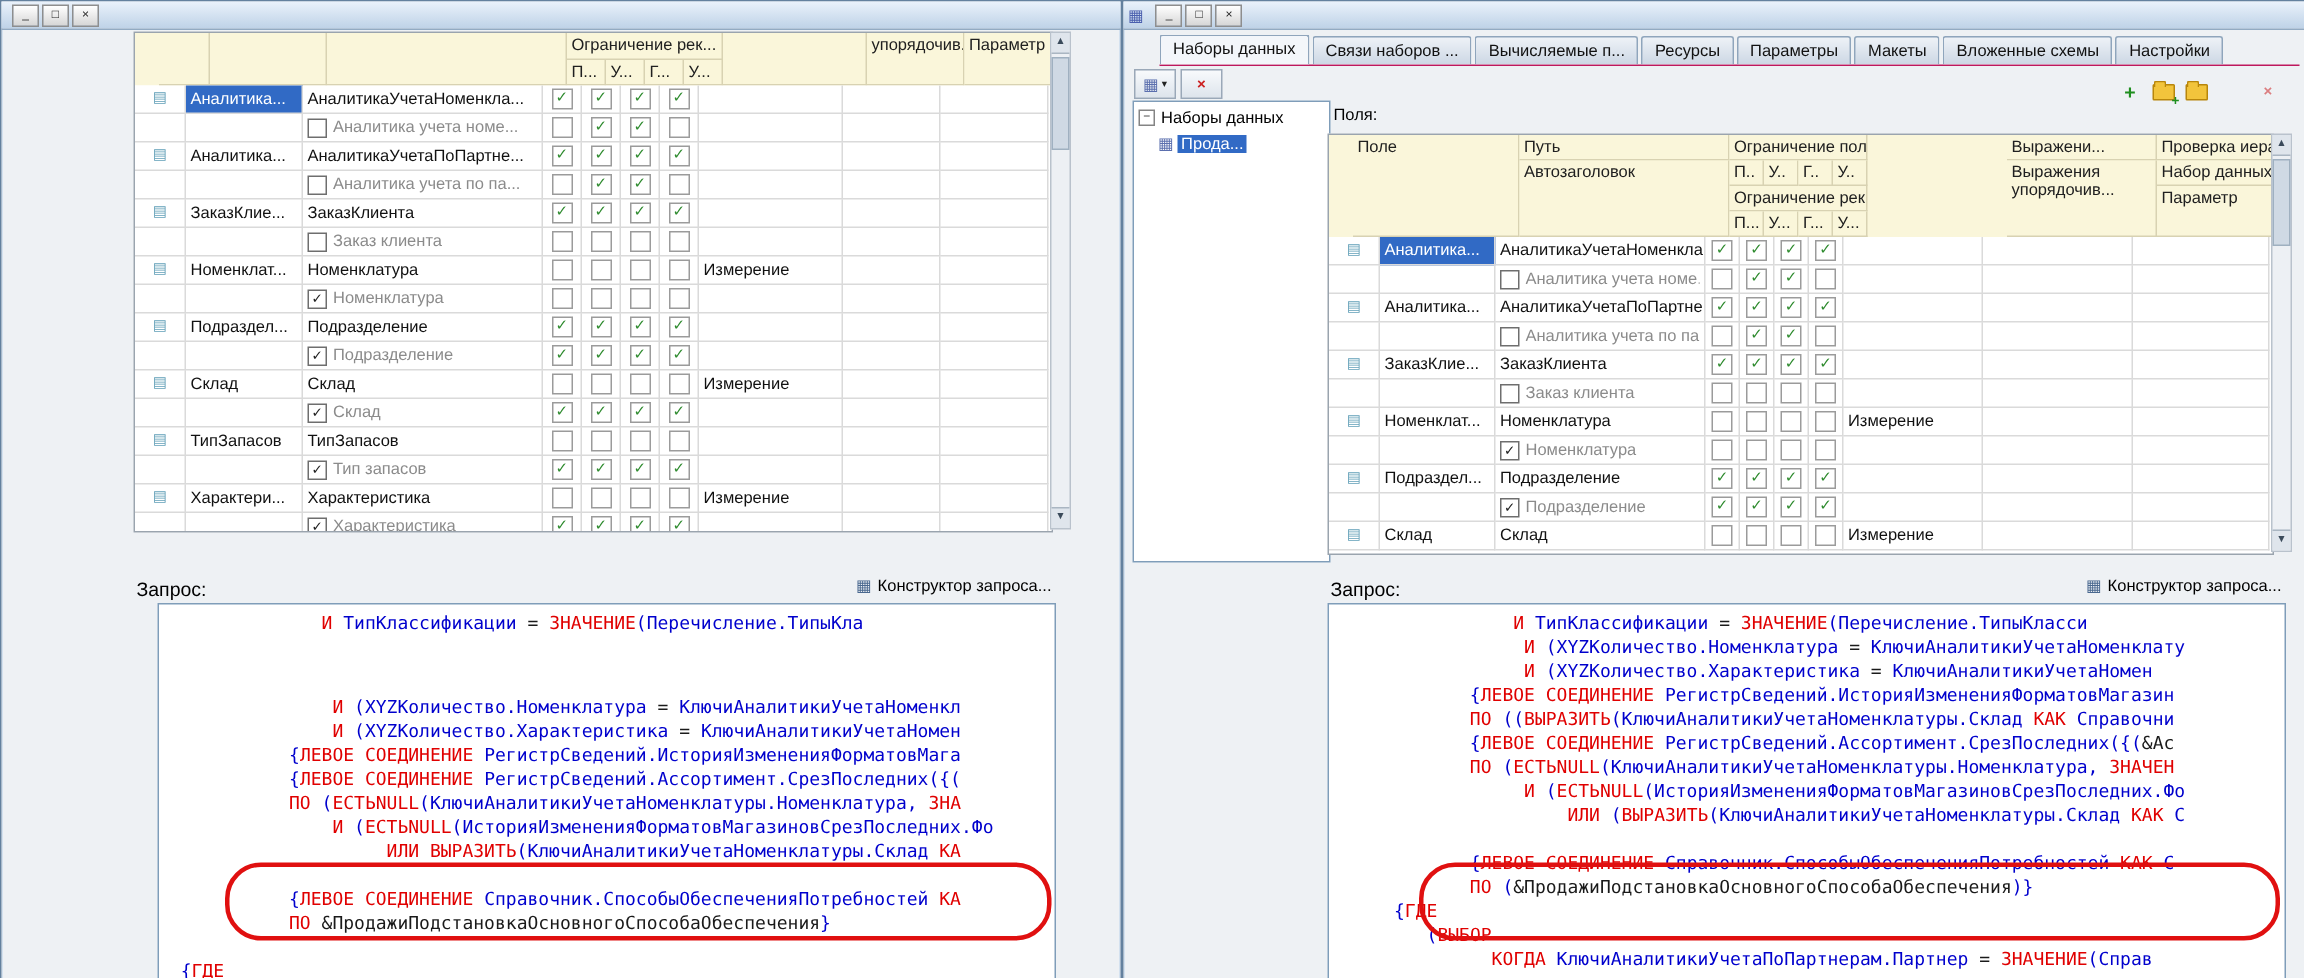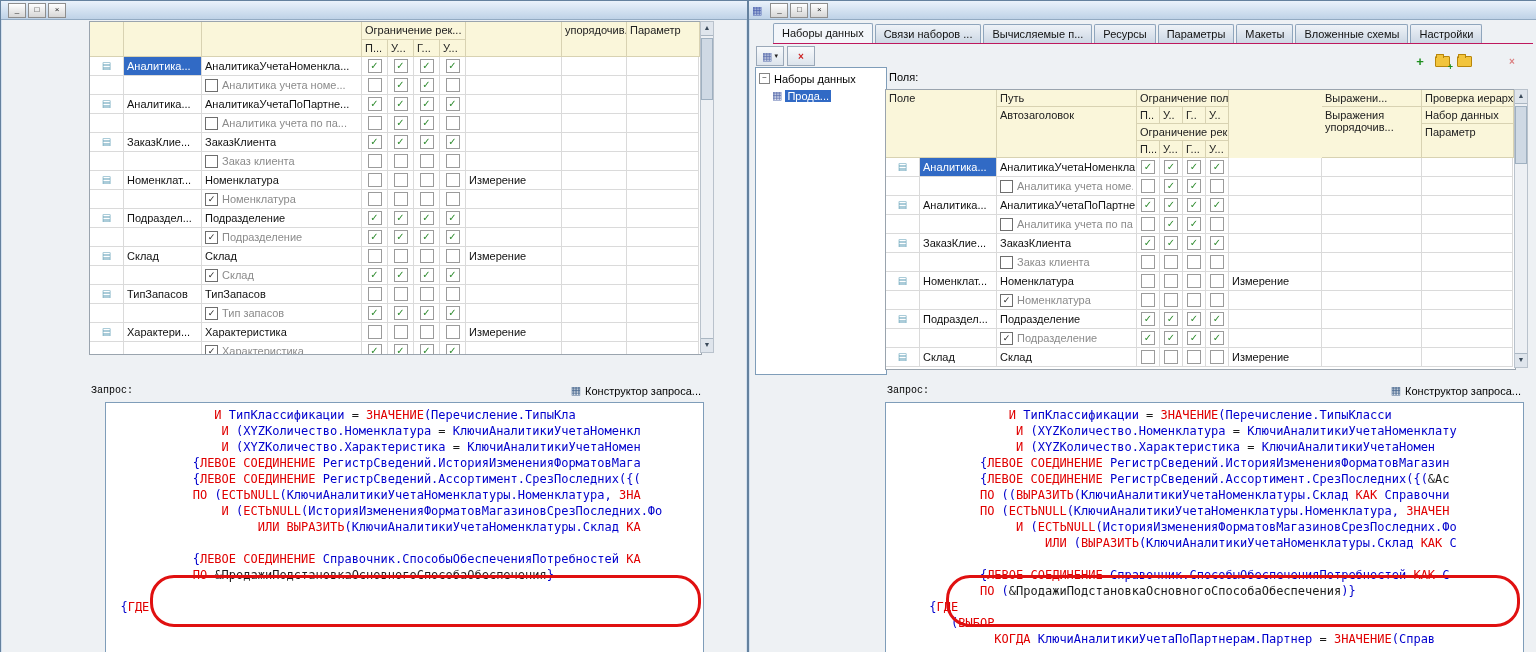--- a/index.html
+++ b/index.html
@@ -15,21 +15,21 @@
   .ttext{flex:1 1 au;flex:1 1 auto;overflow:hidden;}
   .title-icon{color:#4a5fae;font-size:11px;margin-right:4px;font-weight:normal;}
   .wbtns{display:flex;gap:2px;margin-left:4px;flex:0 0 auto;}
   .wbtn{width:16px;height:13px;border:1px solid #8e8e8e;background:linear-gradient(#ffffff,#d6d6d6);
         font-size:8px;line-height:12px;text-align:center;font-weight:normal;color:#222;}
   .title-hl{display:inline-block;border:2px solid #e01010;border-radius:9px;padding:0 5px;margin:0 1px;line-height:13px;}
 
   .gridwrap{position:absolute;background:#fff;border:1px solid #9aa4ae;overflow:hidden;}
   .gheader{position:relative;background:#faf6da;}
   .hcell{position:absolute;box-sizing:border-box;border-right:1px solid #d8d2b2;border-bottom:1px solid #d8d2b2;
-         background:#faf6da;font-size:11px;color:#202020;padding:2px 3px;overflow:hidden;white-space:nowrap;line-height:12px;}
+         background:#faf6da;font-size:11px;color:#202020;padding:2px 3px;overflow:hidden;white-space:nowrap;line-height:12px;margin-left:16px;}
   .hcell.wrap{white-space:normal;}
   .grows{position:relative;background:#fff;}
   .grow{display:flex;height:19px;}
   .gc{box-sizing:border-box;border-right:1px solid #dadada;border-bottom:1px solid #dadada;
       font-size:11px;line-height:14px;padding:2px 3px;overflow:hidden;white-space:nowrap;color:#111;flex:0 0 auto;}
   .c-icon,.c-chk{display:flex;align-items:center;justify-content:center;padding:0;}
   .field-ic{font-size:10px;color:#63a0b8;}
   .sel{background:#316ac5;color:#fff;}
   .rcb{display:inline-block;width:12px;height:12px;border:1px solid #9b9b9b;background:#fff;
        font-size:10px;line-height:11px;text-align:center;color:#2e8b2e;}
@@ -37,21 +37,21 @@
        font-size:9px;line-height:10px;text-align:center;color:#222;flex:0 0 auto;}
   .c-path{display:flex;align-items:center;}
   .subtext{color:#8b8b8b;overflow:hidden;white-space:nowrap;}
 
   .vscroll{position:absolute;width:14px;background:#edf0f4;border:1px solid #b9c2cc;box-sizing:border-box;}
   .sarr{position:absolute;left:0;width:12px;height:13px;background:#dfe5ec;border-bottom:1px solid #aab6c2;
         font-size:7px;line-height:12px;text-align:center;color:#3a4a5a;}
   .sarr.up{top:0;} .sarr.down{bottom:0;border-bottom:none;border-top:1px solid #aab6c2;}
   .sthumb{position:absolute;left:0;width:12px;background:#cfd9e4;border:1px solid #9fb0c0;box-sizing:border-box;}
 
-  .qlabel{position:absolute;font-size:10px;color:#000;font-family:Liberation Mono, monospace;}
+  .qlabel{position:absolute;font-size:13px;color:#000;}
   .qbuilder{position:absolute;font-size:11px;color:#000;display:flex;align-items:center;gap:4px;cursor:pointer;}
   .qbicon{color:#49688f;font-size:11px;}
   .qpanel{position:absolute;background:#fff;border:1px solid #7f9db9;overflow:hidden;
           font-family:"DejaVu Sans Mono","Liberation Mono",monospace;font-size:12px;padding-top:4px;}
   .qline{height:16px;line-height:16px;white-space:pre;}
   .q-k{color:#e00000;} .q-i{color:#0000cd;} .q-b{color:#1a1a1a;}
   .hlbox{position:absolute;border:3px solid #e01010;border-radius:24px;pointer-events:none;}
 
   .tabstrip{position:absolute;left:4px;top:22px;right:4px;height:20px;border-bottom:1px solid #be185d;white-space:nowrap;overflow:hidden;margin-left:20px;}
   .tab{display:inline-block;height:19px;line-height:18px;padding:0 8px;margin-right:2px;border:1px solid #8fa5bc;border-bottom:none;
@@ -481,21 +481,21 @@
 
   <div class="qlabel" style="left:90px;top:384px;">Запрос:</div>
   <div class="qbuilder" style="right:46px;top:383px;">
     <span class="qbicon">▦</span>
     <span>Конструктор запроса...</span>
   </div>
 
   <div class="qpanel" style="left:104px;top:401px;width:597px;height:259px;">
     <div>
         <div class="qline" style="padding-left: 15ch;"><span class="q-k">И </span><span class="q-i">ТипКлассификации </span><span class="q-b">= </span><span class="q-k">ЗНАЧЕНИЕ</span><span class="q-i">(Перечисление.ТипыКла</span></div>
-        <div class="qline" style="padding-left: 16ch;"><span class="q-k">И </span><span class="q-i">(XYZКоличество.Номенклатура </span><span class="q-b">= </span><span class="q-i">КлючиАналитикиУчетаНоменкл</span></div>
+        <div class="qline" style="padding-left: 16ch; margin-top: 40px;"><span class="q-k">И </span><span class="q-i">(XYZКоличество.Номенклатура </span><span class="q-b">= </span><span class="q-i">КлючиАналитикиУчетаНоменкл</span></div>
         <div class="qline" style="padding-left: 16ch;"><span class="q-k">И </span><span class="q-i">(XYZКоличество.Характеристика </span><span class="q-b">= </span><span class="q-i">КлючиАналитикиУчетаНомен</span></div>
         <div class="qline" style="padding-left: 12ch;"><span class="q-i">{</span><span class="q-k">ЛЕВОЕ СОЕДИНЕНИЕ </span><span class="q-i">РегистрСведений.ИсторияИзмененияФорматовМага</span></div>
         <div class="qline" style="padding-left: 12ch;"><span class="q-i">{</span><span class="q-k">ЛЕВОЕ СОЕДИНЕНИЕ </span><span class="q-i">РегистрСведений.Ассортимент.СрезПоследних({(</span></div>
         <div class="qline" style="padding-left: 12ch;"><span class="q-k">ПО </span><span class="q-i">(</span><span class="q-k">ЕСТЬNULL</span><span class="q-i">(КлючиАналитикиУчетаНоменклатуры.Номенклатура, </span><span class="q-k">ЗНА</span></div>
         <div class="qline" style="padding-left: 16ch;"><span class="q-k">И </span><span class="q-i">(</span><span class="q-k">ЕСТЬNULL</span><span class="q-i">(ИсторияИзмененияФорматовМагазиновСрезПоследних.Фо</span></div>
         <div class="qline" style="padding-left: 21ch;"><span class="q-k">ИЛИ </span><span class="q-k">ВЫРАЗИТЬ</span><span class="q-i">(КлючиАналитикиУчетаНоменклатуры.Склад </span><span class="q-k">КА</span></div>
         <div class="qline"></div>
         <div class="qline" style="padding-left: 12ch;"><span class="q-i">{</span><span class="q-k">ЛЕВОЕ СОЕДИНЕНИЕ </span><span class="q-i">Справочник.СпособыОбеспеченияПотребностей </span><span class="q-k">КА</span></div>
         <div class="qline" style="padding-left: 12ch;"><span class="q-k">ПО </span><span class="q-b">&amp;ПродажиПодстановкаОсновногоСпособаОбеспечения</span><span class="q-i">}</span></div>
         <div class="qline"></div>
@@ -839,22 +839,22 @@
     <span class="qbicon">▦</span>
     <span>Конструктор запроса...</span>
   </div>
 
   <div class="qpanel" style="left:136px;top:401px;width:637px;height:259px;">
     <div>
         <div class="qline" style="padding-left: 17ch;"><span class="q-k">И </span><span class="q-i">ТипКлассификации </span><span class="q-b">= </span><span class="q-k">ЗНАЧЕНИЕ</span><span class="q-i">(Перечисление.ТипыКласси</span></div>
         <div class="qline" style="padding-left: 18ch;"><span class="q-k">И </span><span class="q-i">(XYZКоличество.Номенклатура </span><span class="q-b">= </span><span class="q-i">КлючиАналитикиУчетаНоменклату</span></div>
         <div class="qline" style="padding-left: 18ch;"><span class="q-k">И </span><span class="q-i">(XYZКоличество.Характеристика </span><span class="q-b">= </span><span class="q-i">КлючиАналитикиУчетаНомен</span></div>
         <div class="qline" style="padding-left: 13ch;"><span class="q-i">{</span><span class="q-k">ЛЕВОЕ СОЕДИНЕНИЕ </span><span class="q-i">РегистрСведений.ИсторияИзмененияФорматовМагазин</span></div>
+        <div class="qline" style="padding-left: 13ch;"><span class="q-k">ПО </span><span class="q-i">((</span><span class="q-k">ВЫРАЗИТЬ</span><span class="q-i">(КлючиАналитикиУчетаНоменклатуры.Склад </span><span class="q-k">КАК </span><span class="q-i">Справочни</span></div>
         <div class="qline" style="padding-left: 13ch;"><span class="q-i">{</span><span class="q-k">ЛЕВОЕ СОЕДИНЕНИЕ </span><span class="q-i">РегистрСведений.Ассортимент.СрезПоследних({(</span><span class="q-b">&amp;Ас</span></div>
-        <div class="qline" style="padding-left: 13ch;"><span class="q-k">ПО </span><span class="q-i">((</span><span class="q-k">ВЫРАЗИТЬ</span><span class="q-i">(КлючиАналитикиУчетаНоменклатуры.Склад </span><span class="q-k">КАК </span><span class="q-i">Справочни</span></div>
         <div class="qline" style="padding-left: 13ch;"><span class="q-k">ПО </span><span class="q-i">(</span><span class="q-k">ЕСТЬNULL</span><span class="q-i">(КлючиАналитикиУчетаНоменклатуры.Номенклатура, </span><span class="q-k">ЗНАЧЕН</span></div>
         <div class="qline" style="padding-left: 18ch;"><span class="q-k">И </span><span class="q-i">(</span><span class="q-k">ЕСТЬNULL</span><span class="q-i">(ИсторияИзмененияФорматовМагазиновСрезПоследних.Фо</span></div>
         <div class="qline" style="padding-left: 22ch;"><span class="q-k">ИЛИ </span><span class="q-i">(</span><span class="q-k">ВЫРАЗИТЬ</span><span class="q-i">(КлючиАналитикиУчетаНоменклатуры.Склад </span><span class="q-k">КАК </span><span class="q-i">С</span></div>
         <div class="qline"></div>
         <div class="qline" style="padding-left: 13ch;"><span class="q-i">{</span><span class="q-k">ЛЕВОЕ СОЕДИНЕНИЕ </span><span class="q-i">Справочник.СпособыОбеспеченияПотребностей </span><span class="q-k">КАК </span><span class="q-i">С</span></div>
         <div class="qline" style="padding-left: 13ch;"><span class="q-k">ПО </span><span class="q-i">(</span><span class="q-b">&amp;ПродажиПодстановкаОсновногоСпособаОбеспечения</span><span class="q-i">)}</span></div>
         <div class="qline" style="padding-left: 6ch;"><span class="q-i">{</span><span class="q-k">ГДЕ</span></div>
         <div class="qline" style="padding-left: 9ch;"><span class="q-i">(</span><span class="q-k">ВЫБОР</span></div>
         <div class="qline" style="padding-left: 15ch;"><span class="q-k">КОГДА </span><span class="q-i">КлючиАналитикиУчетаПоПартнерам.Партнер </span><span class="q-b">= </span><span class="q-k">ЗНАЧЕНИЕ</span><span class="q-i">(Справ</span></div>
       </div>

